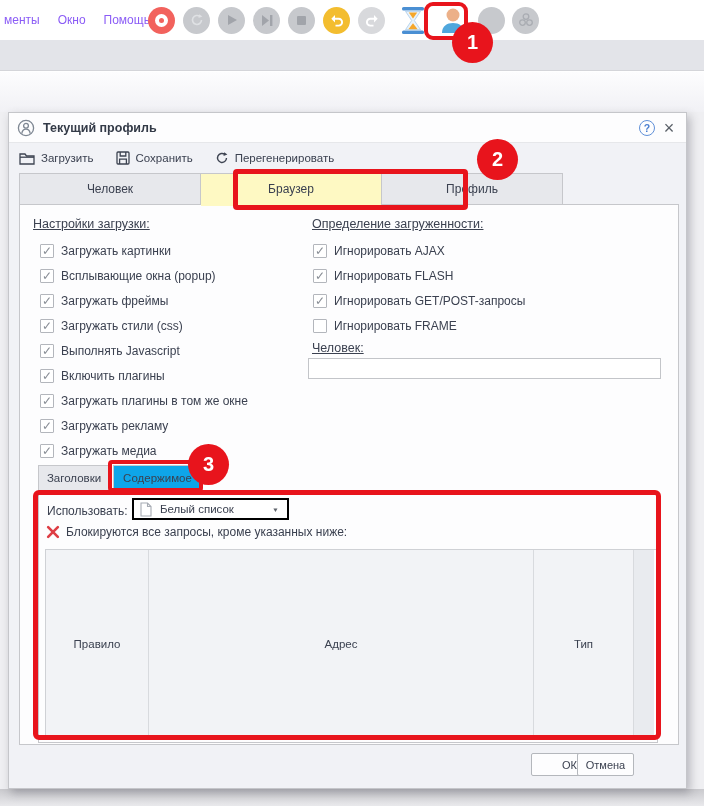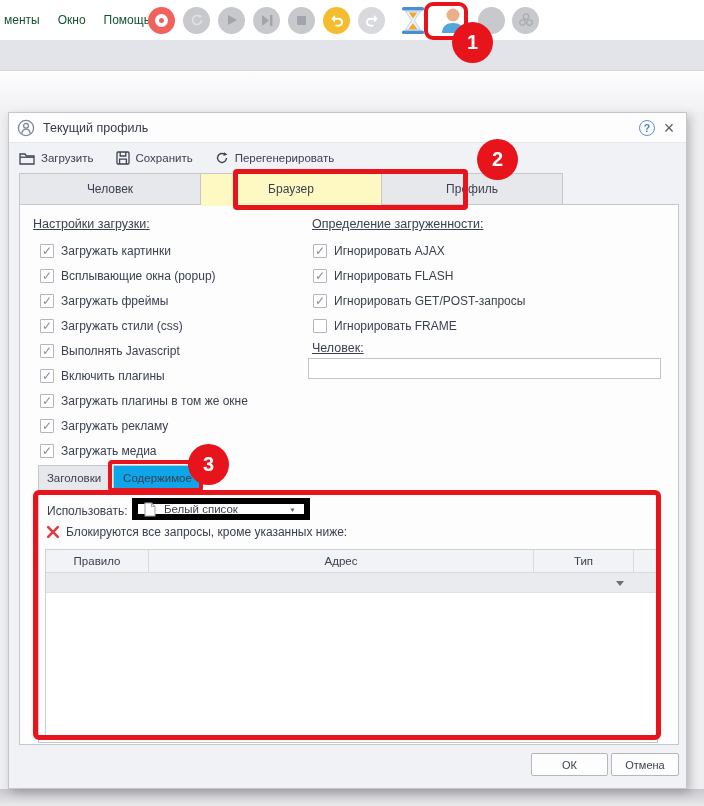--- a/index.html
+++ b/index.html
@@ -1,21 +1,21 @@
 <!DOCTYPE html>
 <html><head>
 <meta charset="utf-8">
 <style>
 *{box-sizing:border-box;margin:0;padding:0}
 html,body{width:704px;height:806px}
 body{font-family:"Liberation Sans",sans-serif;position:relative;overflow:hidden;background:#fff;color:#3b4150}
 
 .topbar{position:absolute;left:0;top:0;width:704px;height:40px;background:#fff;display:flex;align-items:center}
 .menus{display:flex;gap:18px;padding-left:4px;align-items:center}
-.menu{font-size:12px;color:#14532d;cursor:default;white-space:nowrap}
+.menu{font-size:12px;color:#8b5cf6;cursor:default;white-space:nowrap}
 .btnstrip{position:absolute;left:148px;top:0;height:40px;display:flex;align-items:center}
 .cbtn{width:27px;height:27px;border-radius:50%;display:flex;align-items:center;justify-content:center;margin-right:8px;flex:0 0 27px}
 .c-record{background:#f2625d}
 .c-gray{background:#c7c9cd}
 .c-undo{background:#f3bd2f}
 .c-redo{background:#d8d9dc}
 .donut{width:13px;height:13px;border-radius:50%;background:#fff;position:relative}
 .donut::after{content:"";position:absolute;inset:4px;border-radius:50%;background:#f2625d}
 .glyph-play{width:0;height:0;border-top:5.5px solid transparent;border-bottom:5.5px solid transparent;border-left:9px solid #a1a4aa;margin-left:2px}
 .glyph-stop{width:9px;height:9px;background:#a1a4aa;border-radius:1px}
@@ -23,21 +23,21 @@
 .avatarbox{margin-left:12px;display:flex;align-items:center;justify-content:center;width:32px;height:34px}
 
 .graystrip{position:absolute;left:0;top:40px;width:704px;height:31px;background:#e3e4e9;border-bottom:1px solid #d4d5d9}
 .bandtop{position:absolute;left:0;top:72px;width:704px;height:40px;background:linear-gradient(#fdfdfe,#f1f1f5)}
 .pagelower{position:absolute;left:0;top:112px;width:704px;height:694px;background:#efeff2}
 .pagebottom{position:absolute;left:0;top:789px;width:704px;height:17px;background:linear-gradient(#c9c9cd,#e9e9ec)}
 
 .dialog{position:absolute;left:8px;top:112px;width:679px;height:677px;background:#f1f2f6;border:1px solid #c5c6ca;box-shadow:3px 4px 9px rgba(60,60,70,.32)}
 .titlebar{position:absolute;left:0;top:0;width:100%;height:30px;background:#fdfdfe;border-bottom:1px solid #e6e7ea;display:flex;align-items:center}
 .titleicon{margin-left:8px;display:flex}
-.dlgtitle{font-size:12.5px;font-weight:normal;color:#333a47;margin-left:8px}
+.dlgtitle{font-size:12.5px;font-weight:bold;color:#333a47;margin-left:8px}
 .helpbtn{position:absolute;right:31px;top:7px;width:16px;height:16px;border:1.4px solid #6090d8;border-radius:50%;color:#4a7fd0;font-size:10.5px;font-weight:bold;display:flex;align-items:center;justify-content:center}
 .closebtn{position:absolute;right:8px;top:4px;width:18px;height:22px;color:#5a6068;font-size:18px;display:flex;align-items:center;justify-content:center}
 .dlgtoolbar{position:absolute;left:10px;top:30px;height:30px;display:flex;align-items:center;gap:22px}
 .tbitem{display:flex;align-items:center;gap:6px;font-size:11.5px;color:#3b4150}
 
 .tabs{position:absolute;left:10px;top:60px;width:544px;height:32px;display:flex}
 .tab{flex:1;background:#e7e8ec;border:1px solid #c6c7cb;border-left:none;text-align:center;font-size:12px;color:#3b4150;line-height:30px;height:32px}
 .tab:first-child{border-left:1px solid #c6c7cb}
 .tab[data-active="true"]{background:#fef9c3;border-bottom:none;height:33px;position:relative;z-index:3}
 
@@ -49,37 +49,37 @@
 .cb[data-checked="true"] .ck{visibility:visible}
 .cblabel{font-size:12px;color:#3b4150;margin-left:7px;white-space:nowrap}
 .proxyinput{position:absolute;left:288px;top:153px;width:353px;height:21px;border:1px solid #c3c5c9;background:#fff;font-size:12px;padding:0 4px;font-family:"Liberation Sans",sans-serif}
 
 .subtabs{position:absolute;left:18px;top:260px;display:flex;gap:3px}
 .subtab{background:#e7e8ec;border:1px solid #c6c7cb;font-size:11.5px;color:#3b4150;height:26px;line-height:24px;text-align:center}
 .subtab[data-active="true"]{background:#0ea5e9;border-bottom:none;height:28px;position:relative;z-index:3}
 .st1{width:72px}.st2{width:89px}
 .panel2{position:absolute;left:18px;top:286px;width:620px;height:252px;background:#fdfdfe;border:1px solid #c6c7cb}
 .userow{position:absolute;left:8px;top:12px;font-size:12px;color:#3b4150}
-.dropdown{position:absolute;left:93px;top:6px;width:178px;height:22px;background:#fff;border:6px solid #000000;display:flex;align-items:center}
+.dropdown{position:absolute;left:93px;top:6px;width:157px;height:22px;background:#fff;border:2px solid #000000;display:flex;align-items:center}
 .dd-doc{margin-left:6px;display:flex}
 .dd-text{font-size:11.5px;color:#3b4150;margin-left:8px;flex:1}
 .dd-arrow{font-size:7px;color:#5f646c;margin-right:8px;transform:scaleY(.85)}
 .blockrow{position:absolute;left:7px;top:33px;display:flex;align-items:center}
 .blocknote{font-size:12px;color:#3b4150;margin-left:6px;white-space:nowrap}
-.rtable{position:absolute;left:6px;top:57px;width:612px;height:190px;border:1px solid #cfd1d5;background:#fdba74;display:flex;flex-direction:column}
+.rtable{position:absolute;left:6px;top:57px;width:612px;height:190px;border:1px solid #cfd1d5;background:#fdba74;display:flex;flex-direction:row}
 .thead{display:flex;flex:0 0 23px;background:#f2f3f6;border-bottom:1px solid #d8dade}
 .th{border-right:1px solid #d8dade;display:flex;align-items:center;justify-content:center;font-size:11.5px;color:#3b4150}
 .th-rule{width:103px}.th-addr{width:385px}.th-type{width:100px}.th-blank{flex:1;border-right:none}
 .filterrow{position:relative;flex:0 0 20px;background:#e9ebef;border-bottom:1px solid #dfe1e5}
 .filterarrow{position:absolute;left:570px;top:8px;width:0;height:0;border-left:4px solid transparent;border-right:4px solid transparent;border-top:5px solid #6a6f77}
 .tbody{flex:1;background:#fff}
 
 .btn{position:absolute;height:23px;background:#fdfdfe;border:1px solid #b4b7bc;border-radius:2px;font-size:11px;color:#3b4150;display:flex;align-items:center;justify-content:center;font-family:"Liberation Sans",sans-serif}
 .btn-ok{left:522px;top:640px;width:77px}
-.btn-cancel{left:602px;top:640px;width:68px}
+.btn-cancel{left:568px;top:640px;width:57px}
 
 .co-rect{position:absolute;border:5px solid #e8141c;border-radius:5px;pointer-events:none;z-index:60}
 .co-circle{position:absolute;width:41px;height:41px;border-radius:50%;background:#e8141c;color:#fff;font-size:20px;font-weight:bold;display:flex;align-items:center;justify-content:center;z-index:61;pointer-events:none}
 </style>
 </head>
 <body>
 
 <div class="topbar">
   <div class="menus">
     <span class="menu">менты</span>

